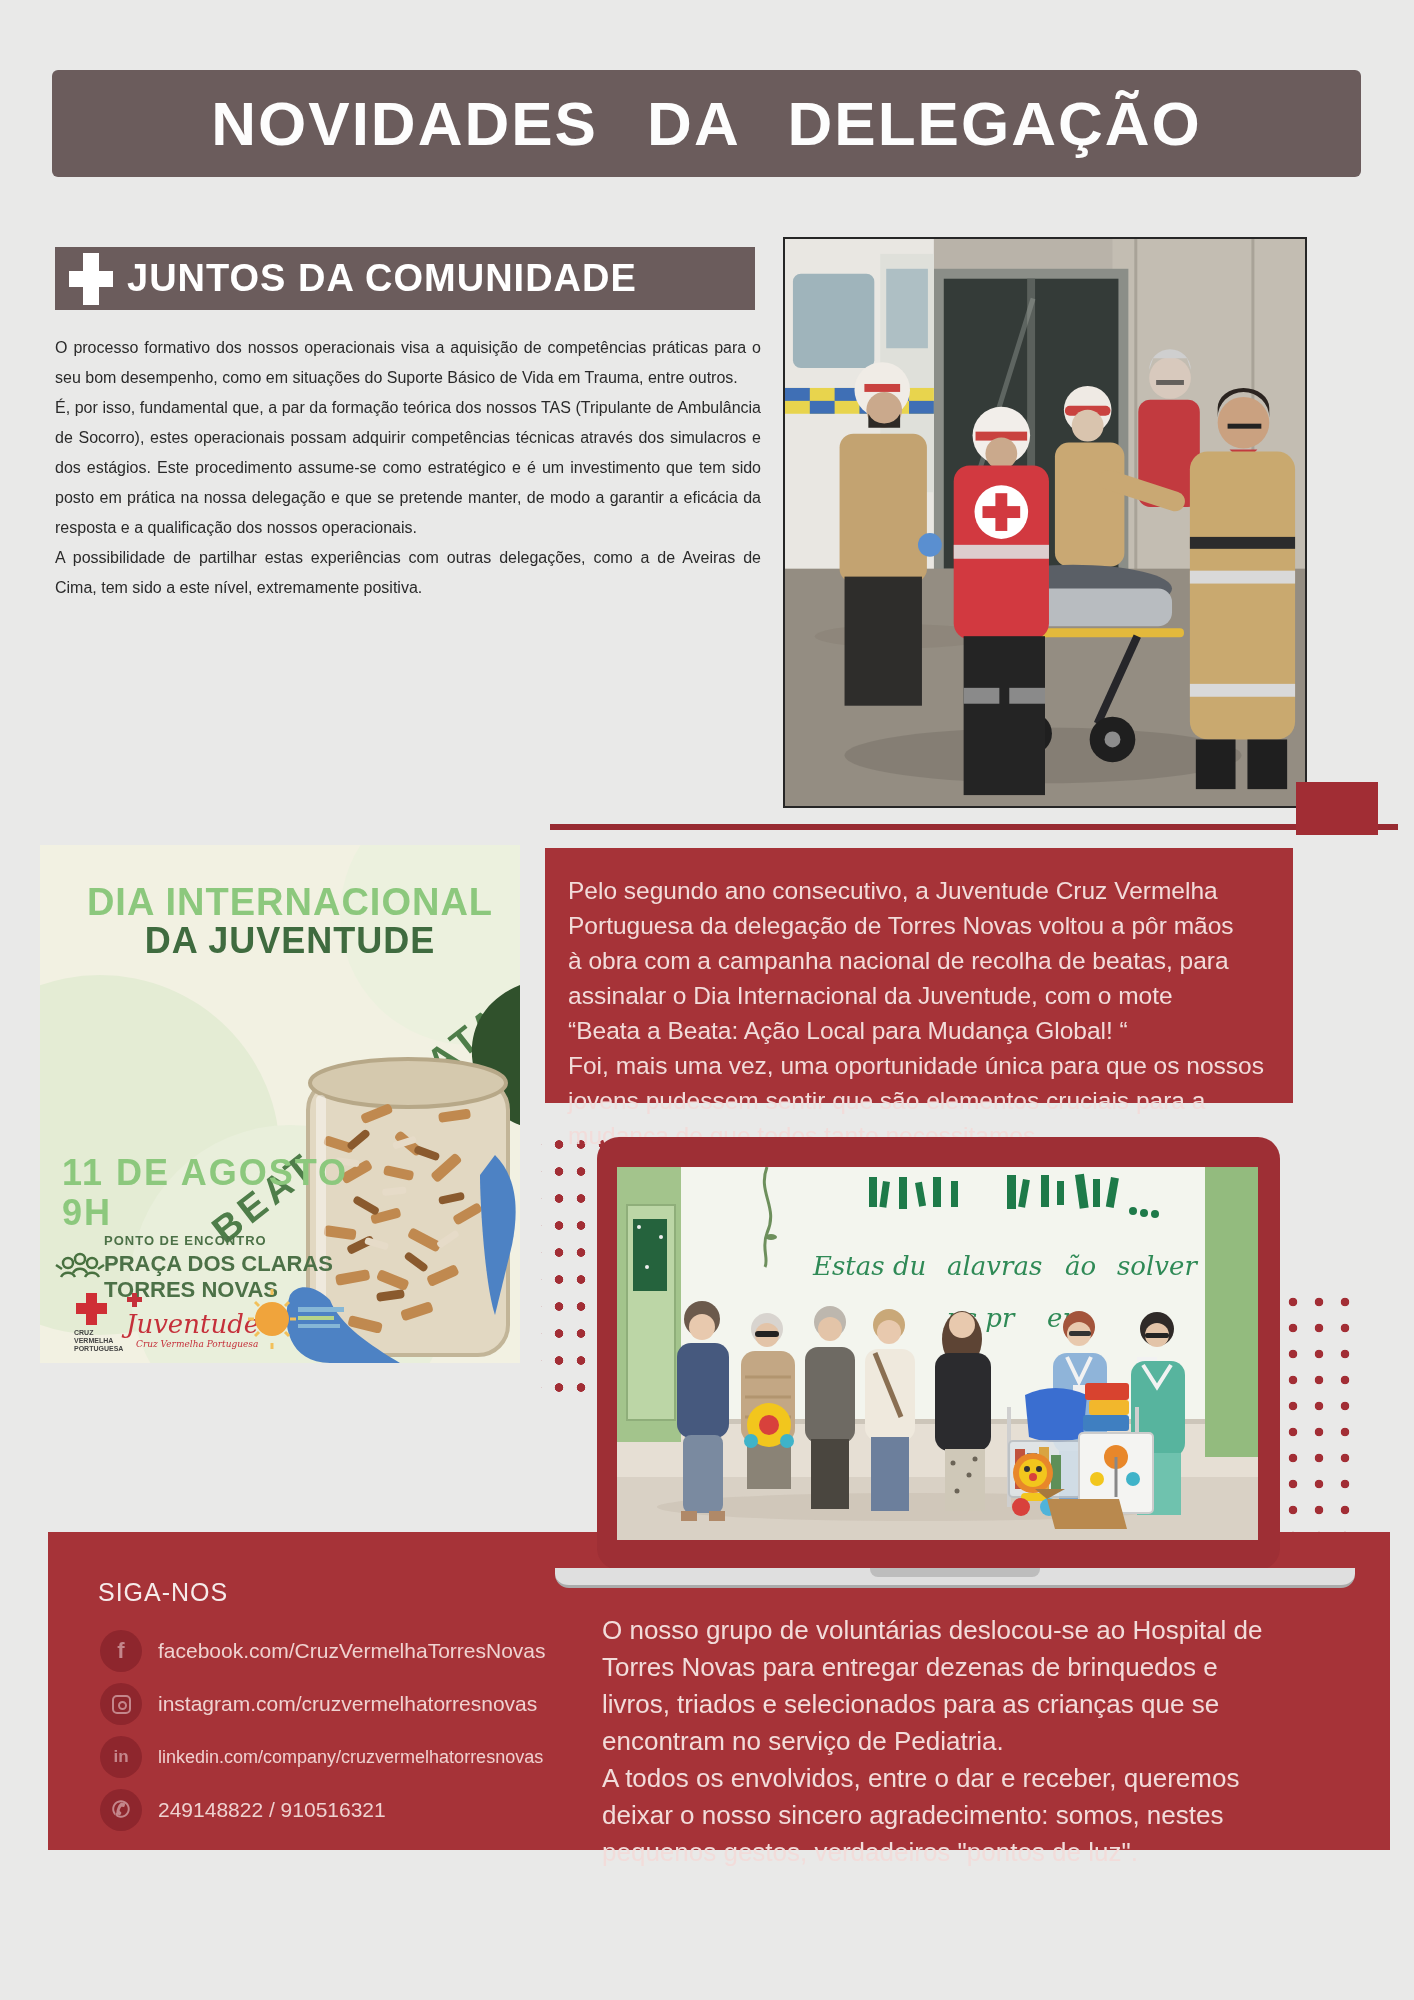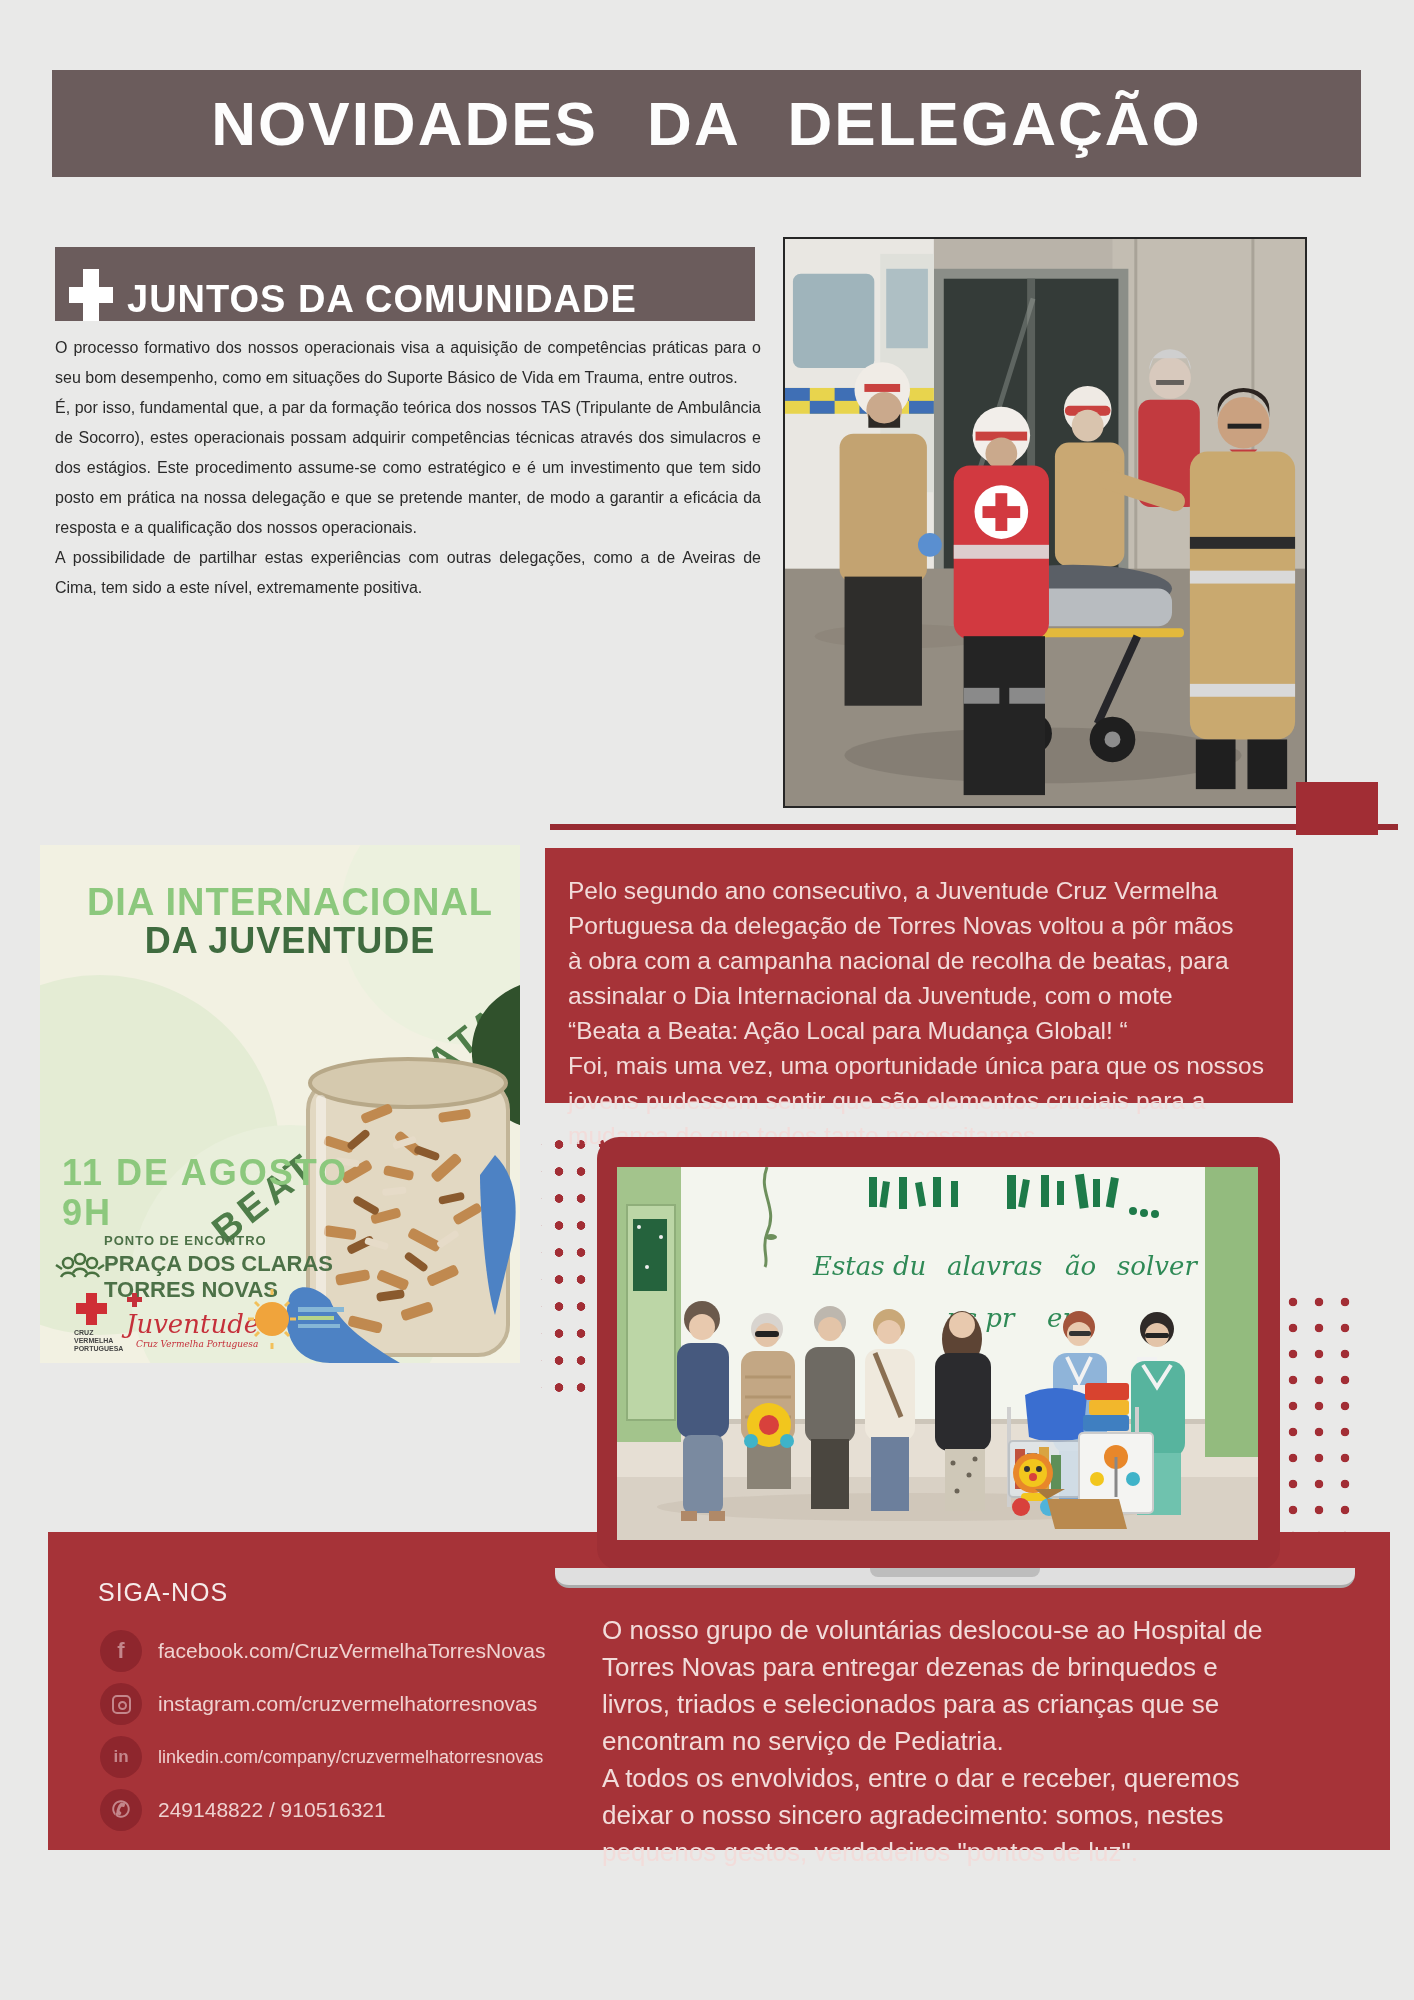--- a/index.html
+++ b/index.html
@@ -2,27 +2,27 @@
 <html><head>
 <meta charset="utf-8">
 <style>
   html,body{margin:0;padding:0;background:#d4d4d4;}
   #canvas{position:relative;width:1414px;height:2000px;background:#E9E9E8;overflow:hidden;
           font-family:"Liberation Sans",sans-serif;margin:0 auto;}
   .abs{position:absolute;}
 
   
   .header-bar{left:52px;top:70px;width:1309px;height:107px;background:#6B5C5C;
-              display:flex;align-items:center;justify-content:center;z-index:2;}
+              display:flex;align-items:center;justify-content:center;z-index:2;border-radius:6px;}
   .header-bar h1{margin:0;color:#FDFDFD;font-size:62px;font-weight:bold;
                  letter-spacing:2px;word-spacing:30px;}
 
   
-  .section-bar{left:55px;top:247px;width:700px;height:74px;background:#6B5C5C;
-               display:flex;align-items:flex-end;z-index:2;}
+  .section-bar{left:55px;top:247px;width:700px;height:63px;background:#6B5C5C;
+               display:flex;align-items:center;z-index:2;}
   .section-bar .cross{width:44px;height:52px;margin-left:14px;position:relative;flex:0 0 auto;}
   .section-bar .cross::before{content:"";position:absolute;left:14px;top:0;width:16px;height:52px;background:#fff;}
   .section-bar .cross::after{content:"";position:absolute;left:0;top:18px;width:44px;height:16px;background:#fff;}
   .section-bar h2{margin:0 0 0 14px;color:#fff;font-size:38px;font-weight:bold;letter-spacing:1px;white-space:nowrap;}
 
   
   .article{left:55px;top:333px;width:706px;z-index:2;color:#2a2a2a;
            font-size:16px;line-height:30px;text-align:justify;}
   .article p{margin:0;}
 

